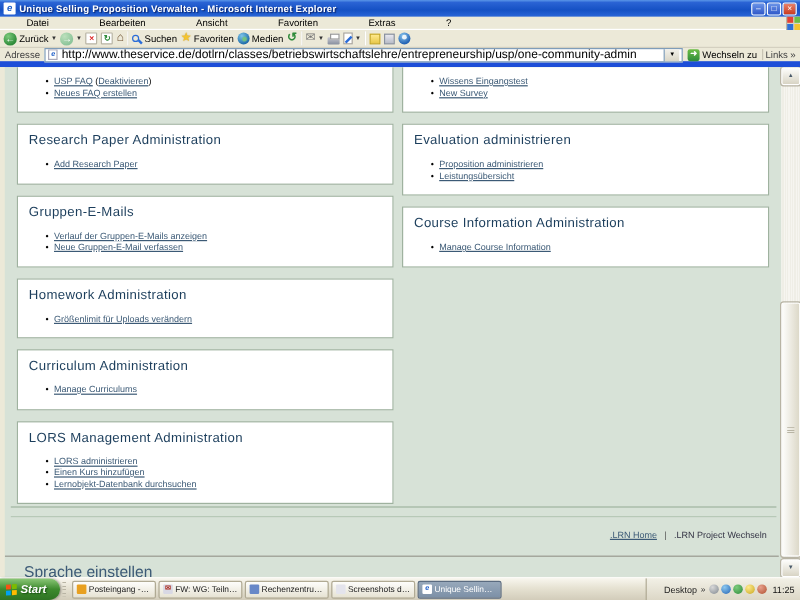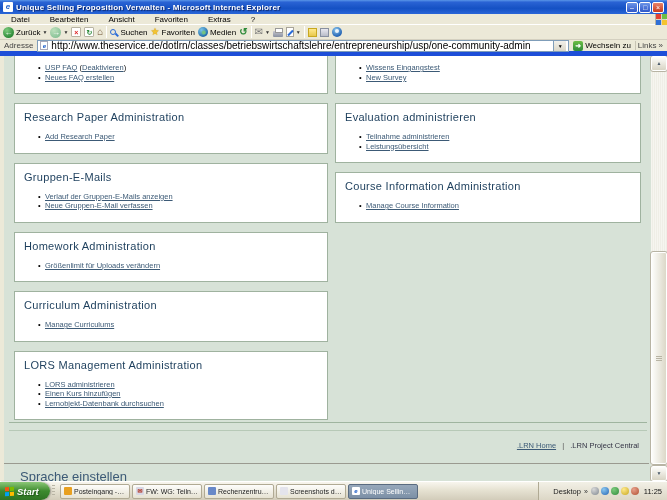--- a/index.html
+++ b/index.html
@@ -32,21 +32,21 @@
     background: linear-gradient(180deg,#6A94E8,#3058C8);
   }
   .winbtn.close { background: linear-gradient(180deg,#E8836A,#C83A1E); }
 
   
   .menubar {
     height:11px; display:flex; align-items:center; padding:0 1px;
     background: var(--chrome); border-bottom:1px solid #fff;
     font-size:8px; color:#000;
   }
-  .menu-item { padding:0 10px; line-height:11px; }
+  .menu-item { padding:0 21px; line-height:11px; }
   .winflag {
     margin-left:auto; width:11px; height:11px; display:grid;
     grid-template-columns:5px 5px; grid-template-rows:5px 5px; gap:1px;
     padding:0; background:#D8D4C4; border-left:1px solid #B8B4A4;
   }
   .winflag i { display:block; }
   .winflag i:nth-child(1){background:#E34234;} .winflag i:nth-child(2){background:#6CBE45;}
   .winflag i:nth-child(3){background:#2F6FD6;} .winflag i:nth-child(4){background:#F4C430;}
 
   
@@ -331,39 +331,39 @@
   <div class="col col-right">
       <div class="box clipped">
         <ul>
           <li><span class="seg-link">Wissens Eingangstest</span></li>
           <li><span class="seg-link">New Survey</span></li>
         </ul>
       </div>
       <div class="box">
         <div class="box-header">Evaluation administrieren</div>
         <ul>
-          <li><span class="seg-link">Teilnahme administrieren</span></li>
+          <li><span class="seg-link">Proposition administrieren</span></li>
           <li><span class="seg-link">Leistungsübersicht</span></li>
         </ul>
       </div>
       <div class="box">
         <div class="box-header">Course Information Administration</div>
         <ul>
           <li><span class="seg-link">Manage Course Information</span></li>
         </ul>
       </div>
     </div>
 
   <div class="rule-a"></div>
   <div class="rule-b"></div>
 
   <div class="portal-links">
     <span class="plink">.LRN Home</span>
     <span class="psep">|</span>
-    <span class="pplain">.LRN Project Central</span>
+    <span class="pplain">.LRN Project Wechseln</span>
   </div>
 
   <div class="bottom-rule"></div>
   <div class="lang-link">Sprache einstellen</div>
 
   <div class="sb">
     <div class="sb-btn sb-up">▲</div>
     <div class="sb-thumb"></div>
     <div class="sb-btn sb-down">▼</div>
   </div>

